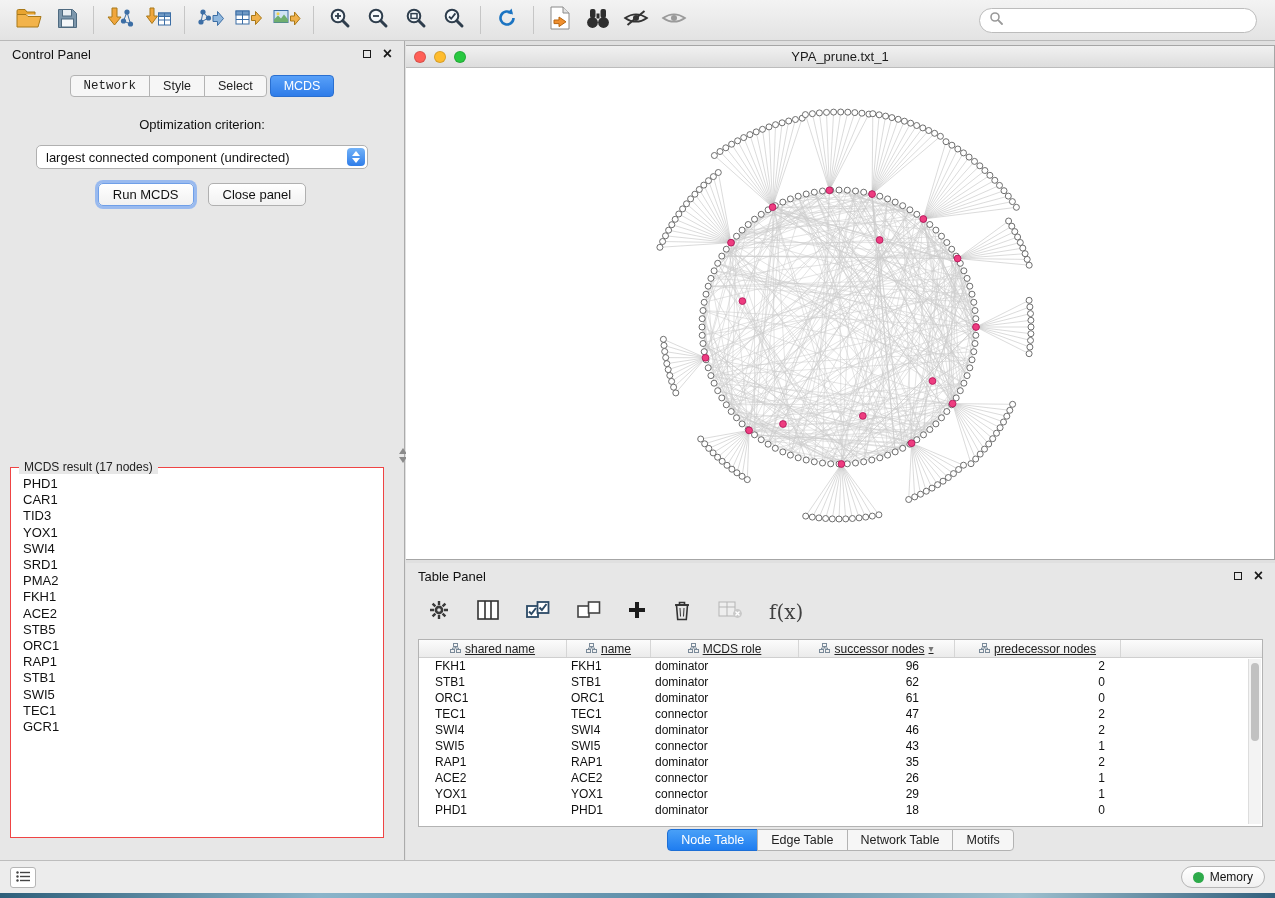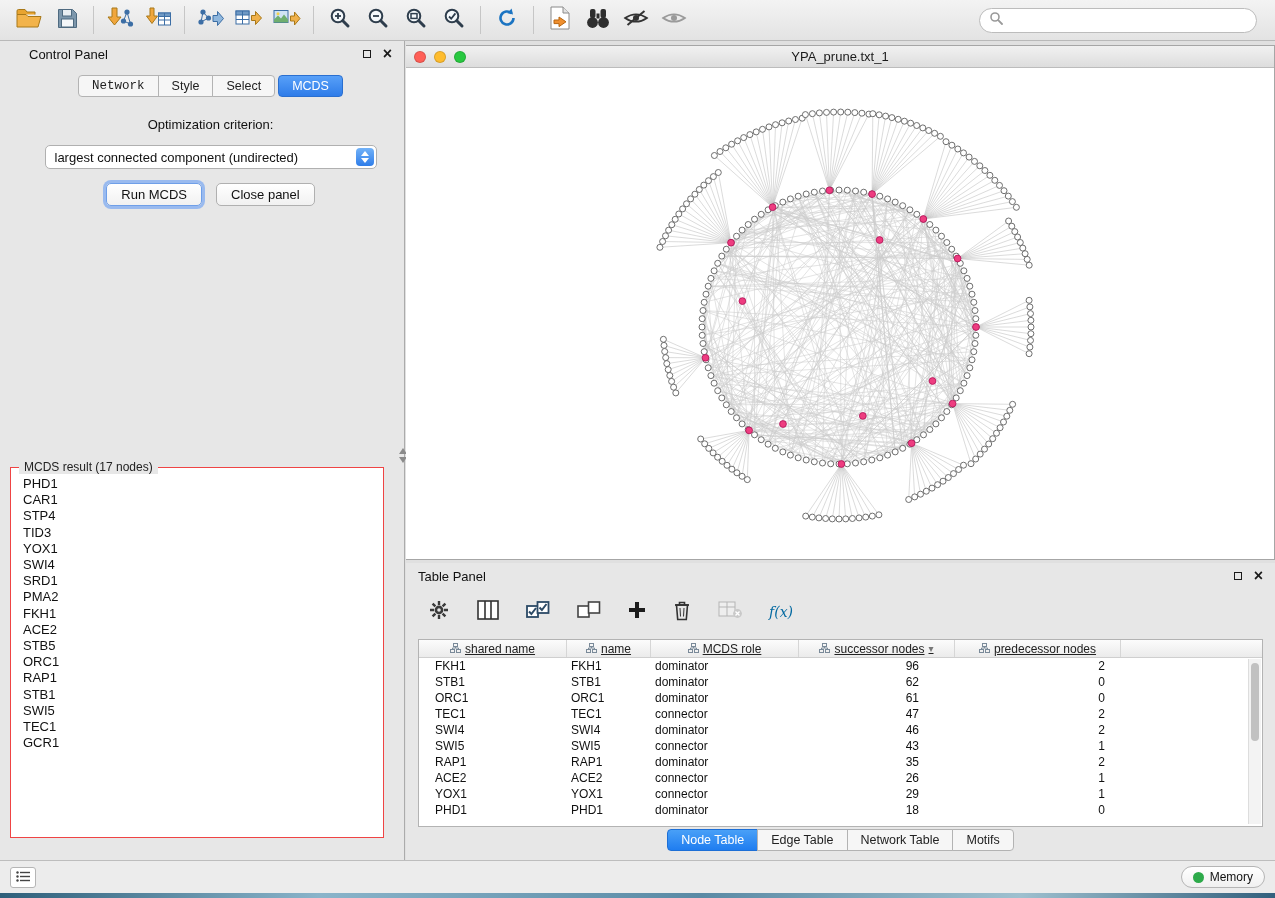--- a/index.html
+++ b/index.html
@@ -4,21 +4,21 @@
 <style>
   *{box-sizing:border-box;margin:0;padding:0;}
   body{width:1275px;height:898px;background:#e0e0e0;font-family:"Liberation Sans",sans-serif;position:relative;overflow:hidden;color:#111;}
   
   #toolbar{position:absolute;left:0;top:0;right:0;height:41px;background:linear-gradient(#f3f3f3,#e3e3e3);border-bottom:1px solid #b9b9b9;display:flex;align-items:center;padding:0 10px;}
   .tbtn{height:32px;min-width:36px;display:flex;align-items:center;justify-content:center;margin:0 1px;border-radius:4px;cursor:default;}
   .tsep{width:1px;height:28px;background:#c6c6c6;margin:0 7px;}
   #search{margin-left:auto;margin-right:8px;width:278px;height:25px;border:1px solid #bcbcbc;border-radius:13px;background:#fff;display:flex;align-items:center;padding:0 9px;gap:6px;}
   #search input{border:none;outline:none;flex:1;font-size:13px;background:transparent;}
   
-  #control-panel{position:absolute;left:0;top:41px;width:405px;bottom:38px;background:#e7e7e7;border-right:1px solid #ababab;padding-left:17px;}
+  #control-panel{position:absolute;left:0;top:41px;width:405px;bottom:38px;background:#e7e7e7;border-right:1px solid #ababab;}
   .panel-header{height:26px;display:flex;align-items:center;padding:0 12px;font-size:13px;}
   .winbtns{margin-left:auto;display:flex;gap:12px;align-items:center;}
   .float-sq{width:8px;height:8px;border:1.5px solid #1a1a1a;display:inline-block;}
   .close-x{font-size:16px;font-weight:bold;line-height:1;color:#1a1a1a;}
   #cp-tabs{display:flex;justify-content:center;margin-top:8px;}
   .cp-tab{font-size:12.5px;padding:3px 13px;background:#f6f6f6;border:1px solid #b3b3b3;margin-left:-1px;color:#222;}
   .cp-tab.first{border-radius:4px 0 0 4px;margin-left:0;font-family:Liberation Mono, monospace;}
   .cp-tab.lastplain{border-radius:0 4px 4px 0;}
   .cp-tab.active{background:linear-gradient(#58a0f8,#2e7ce9);color:#fff;border:1px solid #2a6fd0;border-radius:4px;margin-left:3px;}
   #opt-label{margin-top:20px;text-align:center;font-size:13px;}
@@ -59,21 +59,21 @@
   #tp-tabs{position:absolute;bottom:9px;left:0;right:0;display:flex;justify-content:center;}
   .tp-tab{font-size:12.5px;padding:3px 13px;background:#f6f6f6;border:1px solid #b3b3b3;margin-left:-1px;color:#222;}
   .tp-tab.active{background:linear-gradient(#49a0f7,#1f7df0);color:#fff;border:1px solid #1d6fd6;border-radius:4px 0 0 4px;margin-left:0;}
   .tp-tab.last{border-radius:0 4px 4px 0;}
   
   #statusbar{position:absolute;left:0;right:0;bottom:5px;height:33px;background:#ececec;border-top:1px solid #bdbdbd;display:flex;align-items:center;padding:0 10px;}
   #menu-sq{width:26px;height:21px;background:#fff;border:1px solid #b5b5b5;border-radius:3px;display:flex;align-items:center;justify-content:center;}
   #memory-btn{margin-left:auto;height:22px;border:1px solid #b5b5b5;border-radius:12px;background:linear-gradient(#fff,#f0f0f0);display:flex;align-items:center;gap:6px;padding:0 11px;font-size:12px;}
   #memory-dot{width:11px;height:11px;border-radius:50%;}
   #desktop-strip{position:absolute;left:0;right:0;bottom:0;height:5px;background:linear-gradient(90deg,#2e5f7a,#8ab4ca 25%,#5a8aa5 55%,#9fc0cf 80%,#32607d);}
-  .fx{font-family:"DejaVu Serif",serif;font-style:italic;font-size:14px;color:#0369a1;}
+  .fx{font-family:"DejaVu Serif",serif;font-size:20px;color:#404040;}
 </style>
 </head>
 <body>
 
 <div id="toolbar">
   <span class="tbtn">
       <span><svg width="26" height="20" viewBox="0 0 26 20">
           <path d="M1 6.5 V3 a1.5 1.5 0 0 1 1.5-1.5 H9 l2 2.5 h8 V6.5" fill="#e8a430" stroke="#a87818"></path>
           <path d="M1 6.5 h9 l2 2 h13 l-3 10.5 H1z" fill="#f2b34a" stroke="#a87818"></path>
         </svg></span>
@@ -231,21 +231,20 @@
   </div>
   <div id="cp-buttons">
     <span class="mac-btn focused">Run MCDS</span>
     <span class="mac-btn">Close panel</span>
   </div>
   <div id="result-box">
     <span id="result-legend">MCDS result (17 nodes)</span>
     <div id="result-list">
         <div>PHD1</div>
         <div>CAR1</div>
-        <div>STP4</div>
         <div>TID3</div>
         <div>YOX1</div>
         <div>SWI4</div>
         <div>SRD1</div>
         <div>PMA2</div>
         <div>FKH1</div>
         <div>ACE2</div>
         <div>STB5</div>
         <div>ORC1</div>
         <div>RAP1</div>

